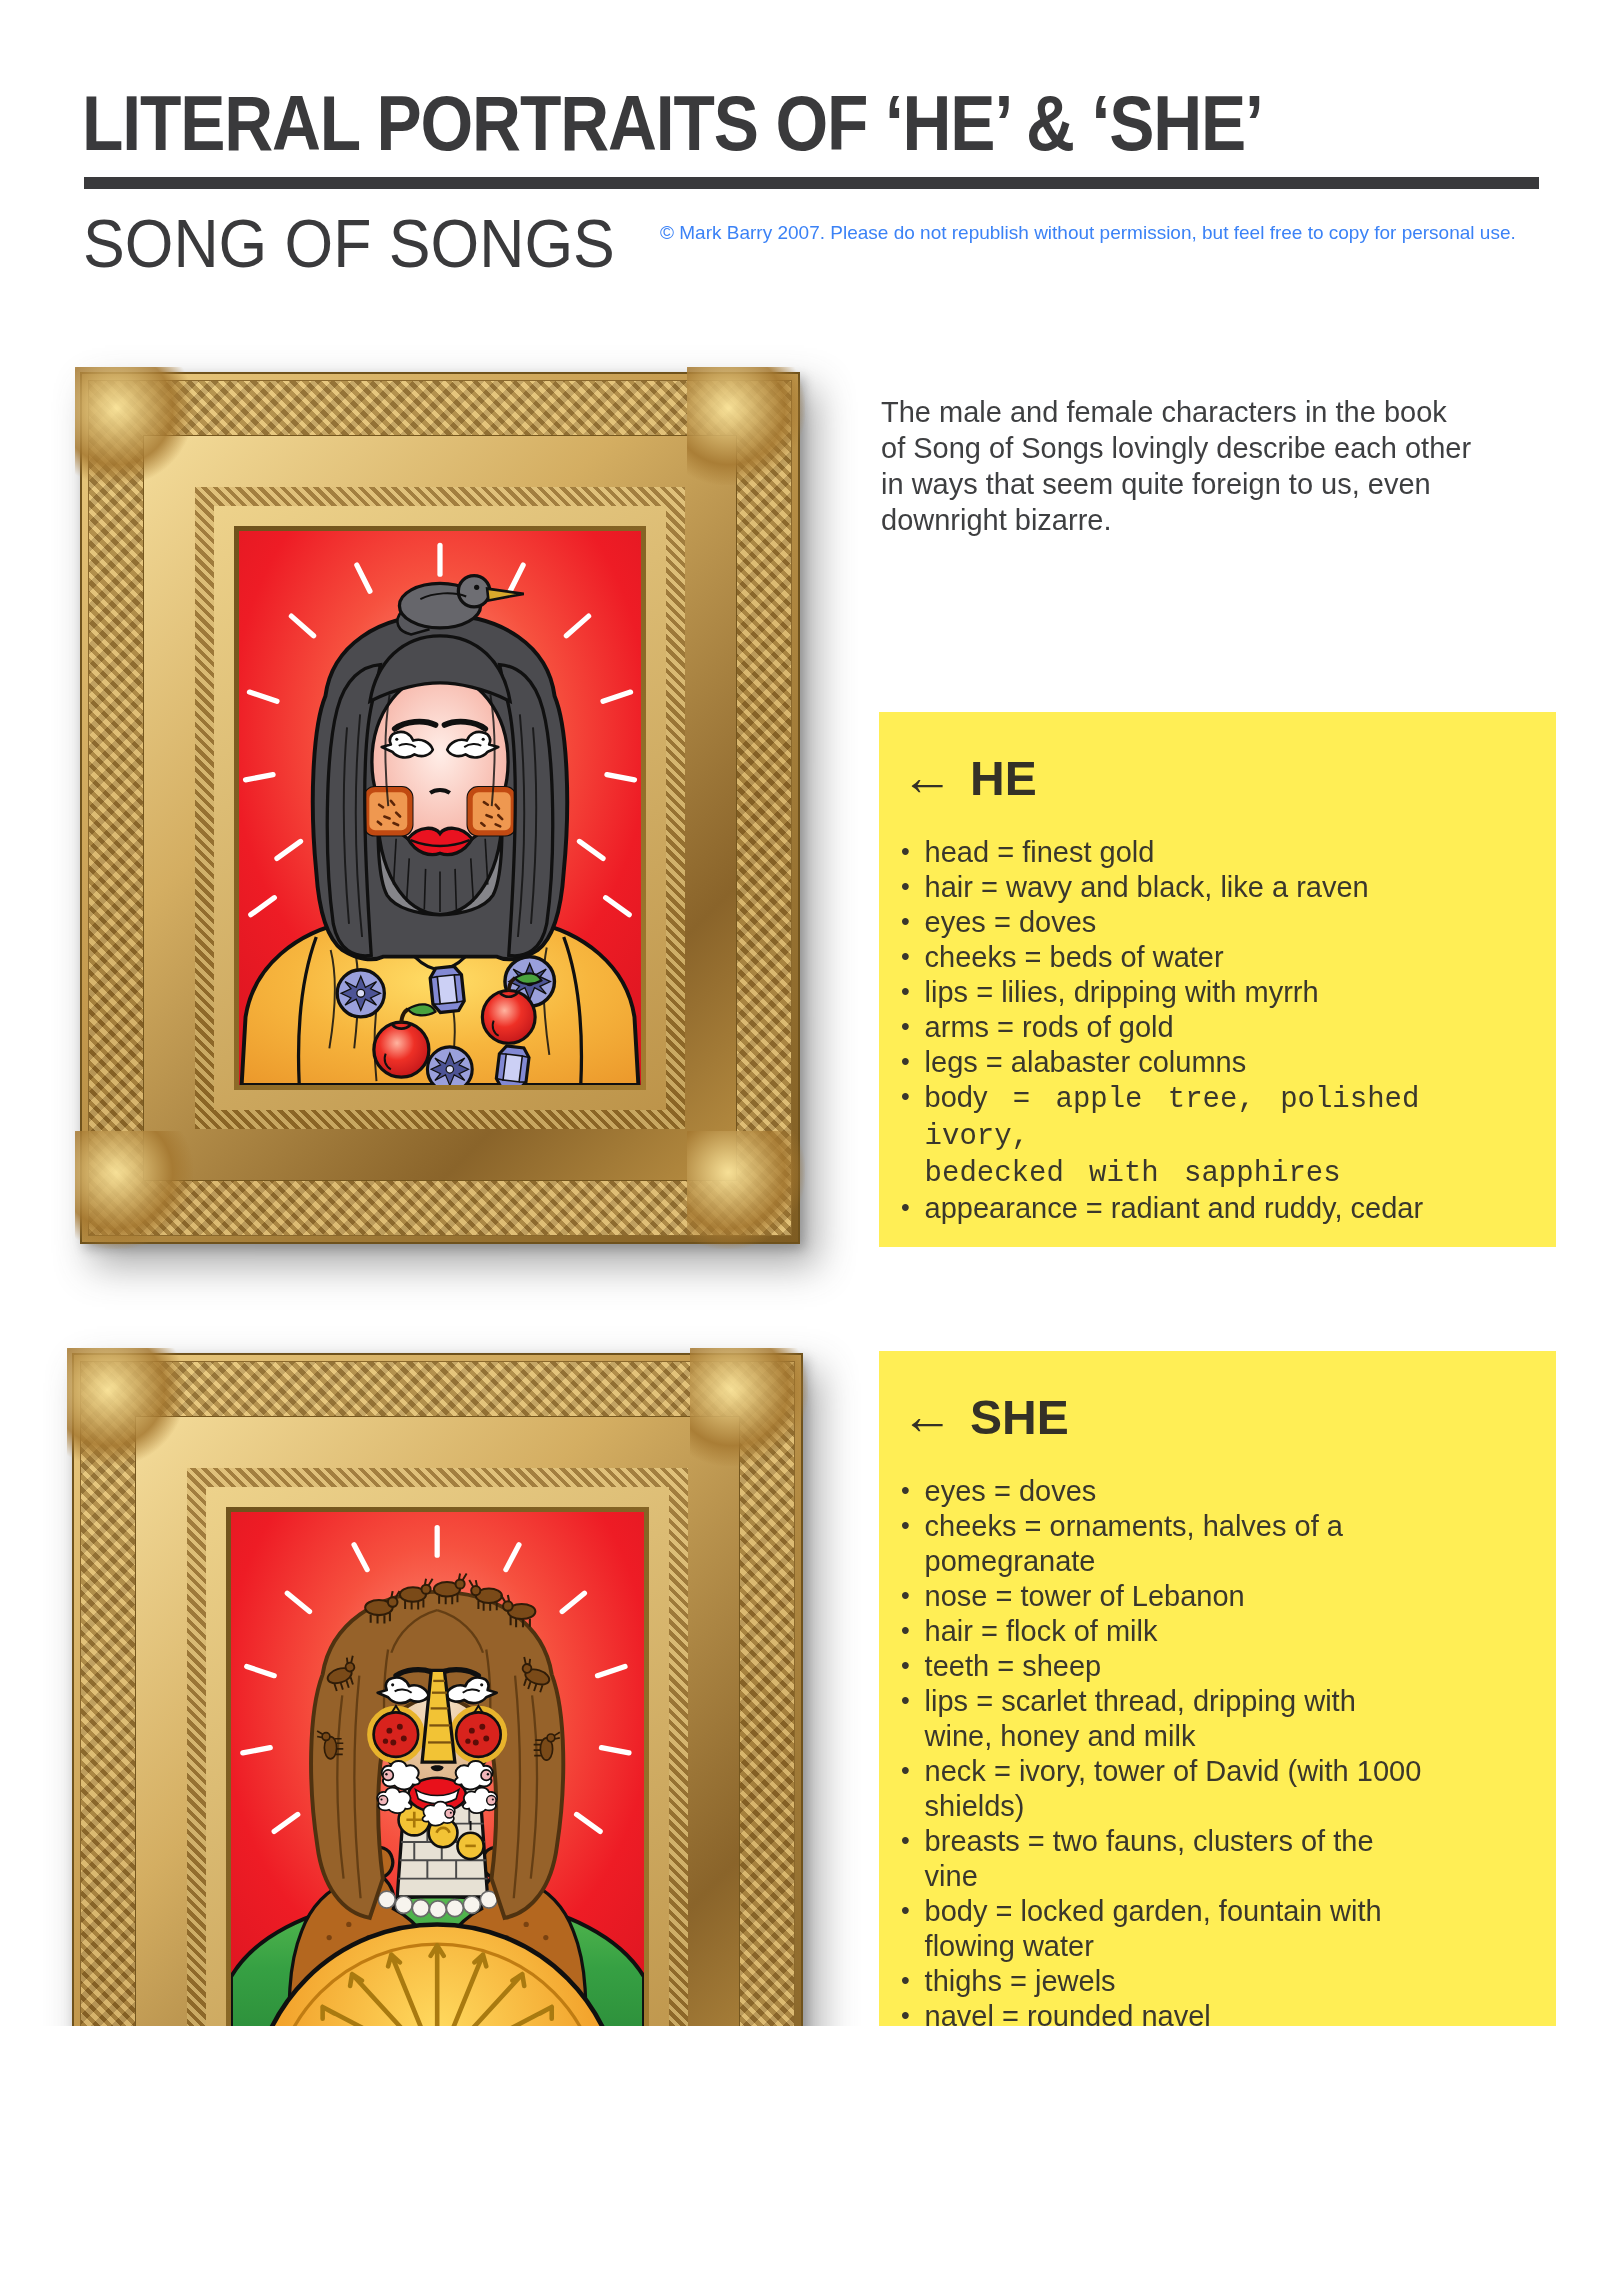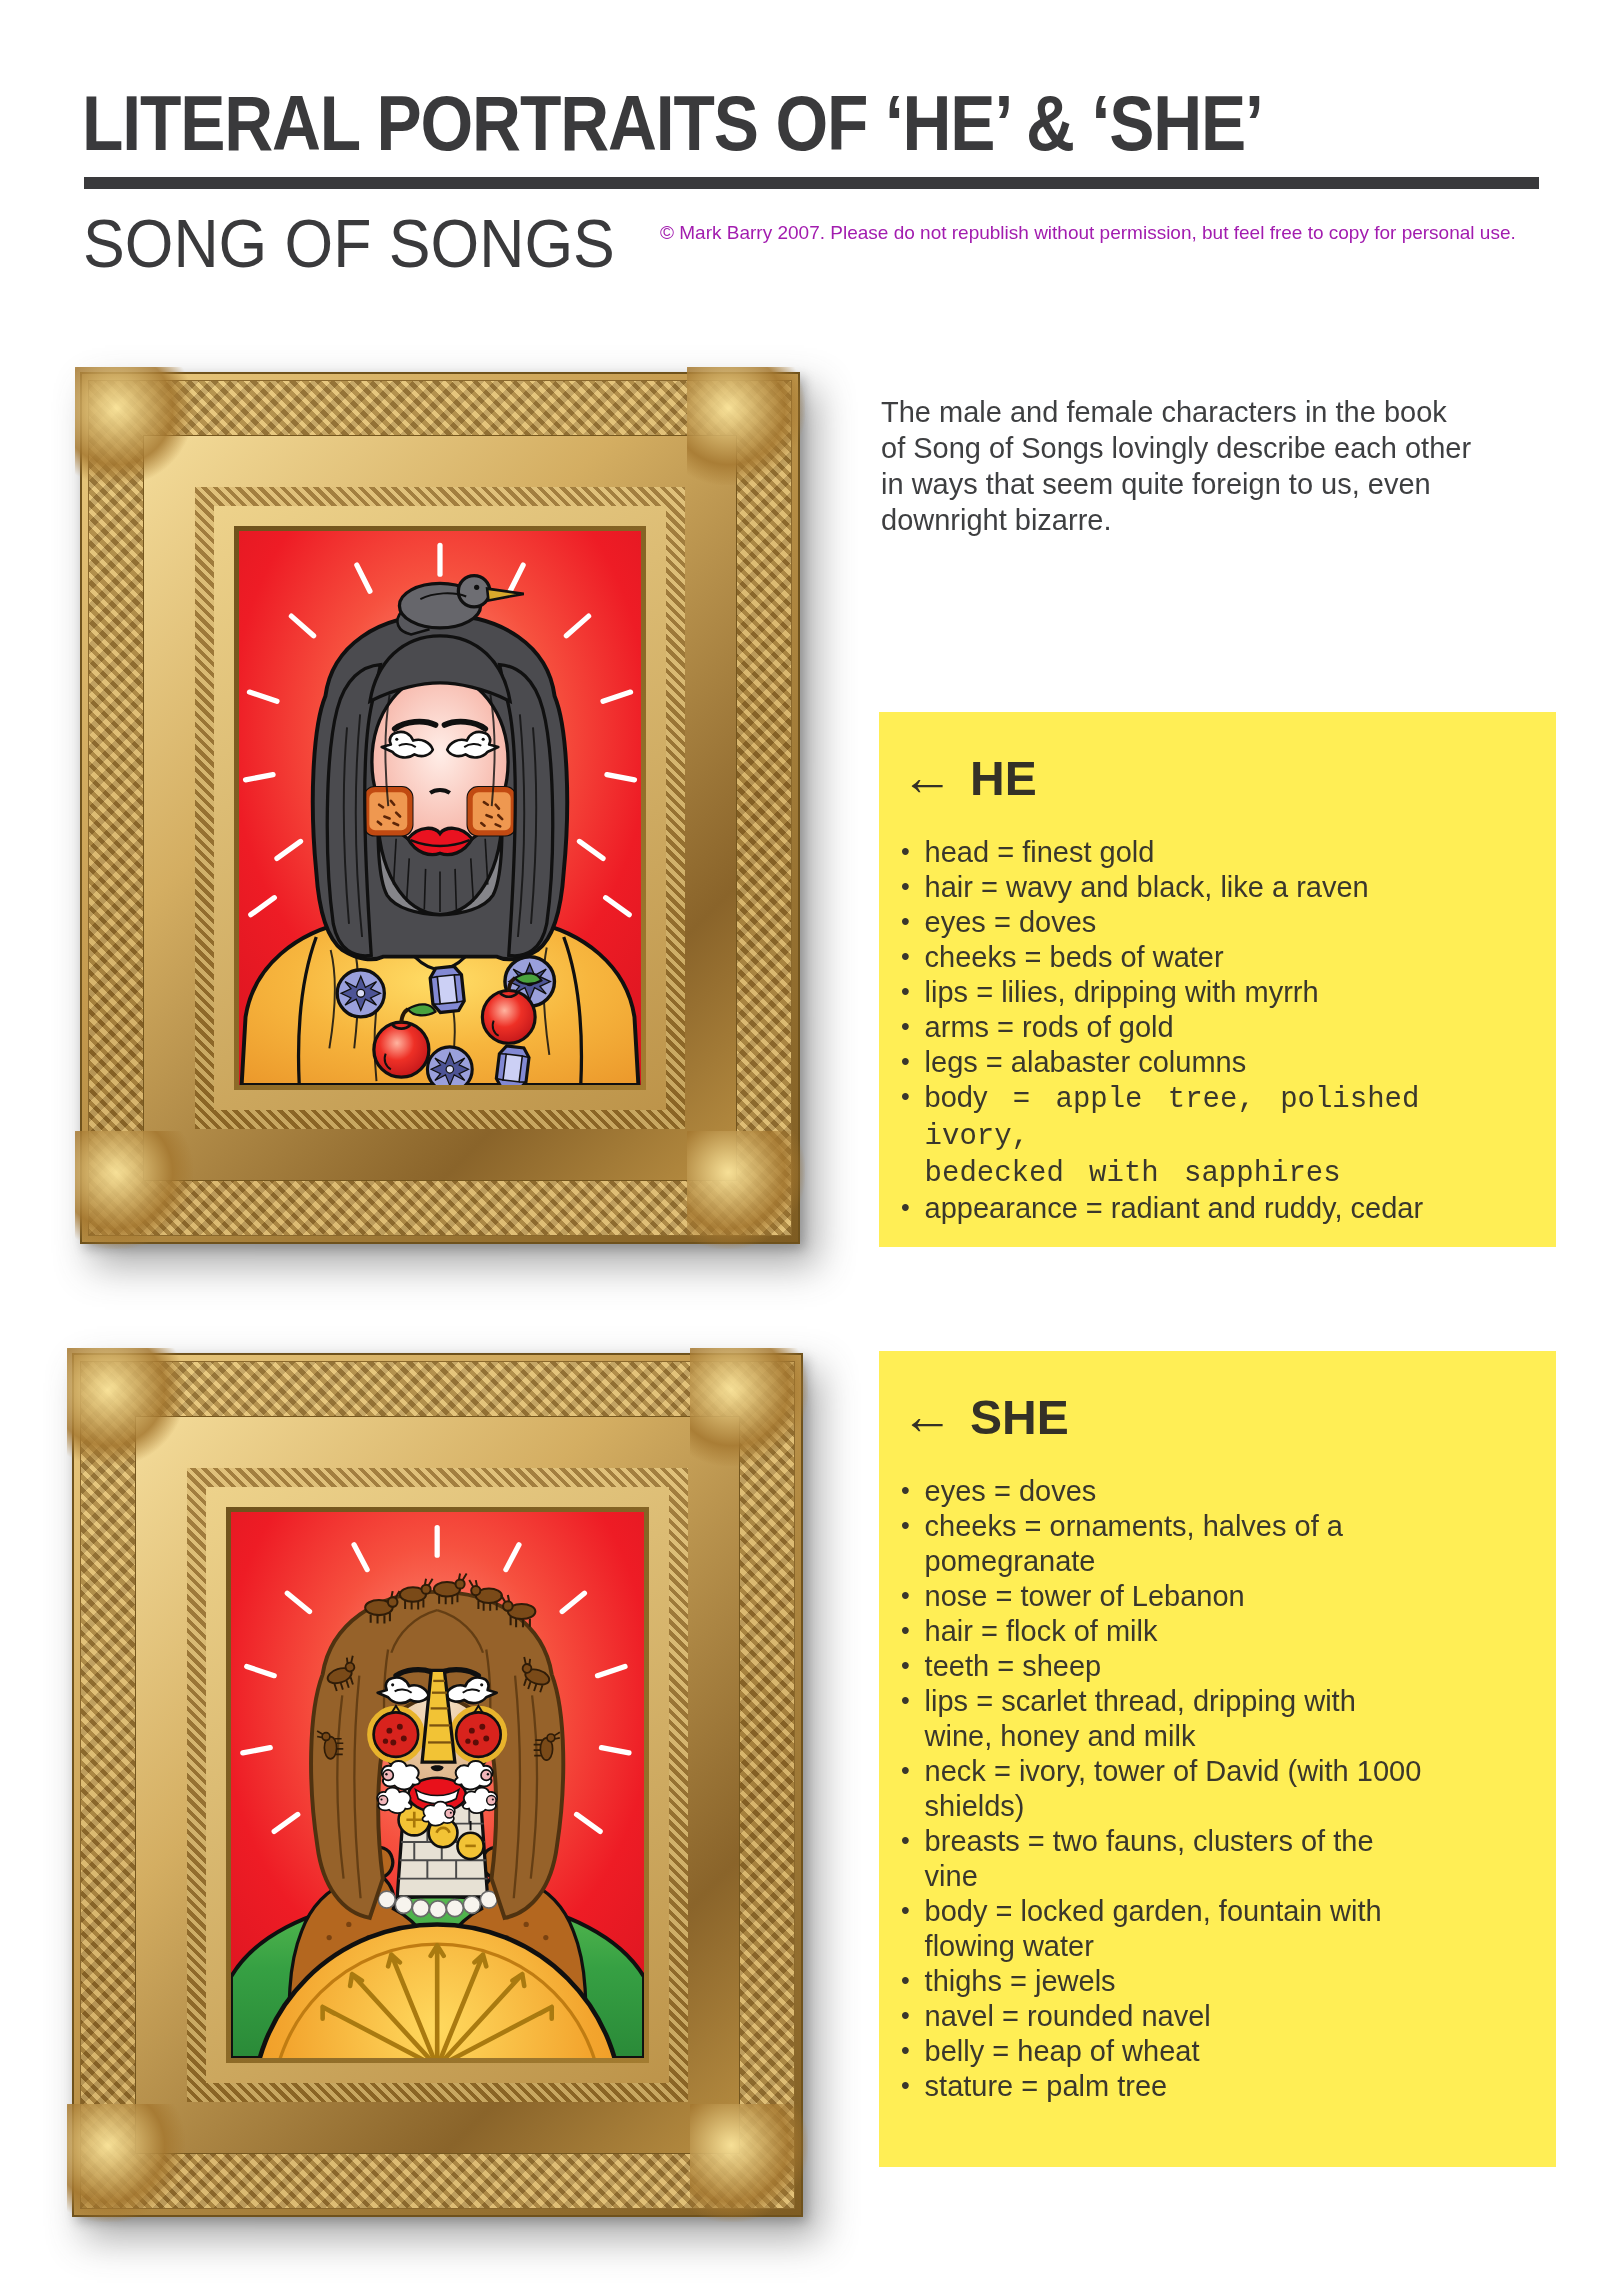--- a/index.html
+++ b/index.html
@@ -1,26 +1,26 @@
 <!DOCTYPE html>
 <html style="font-size:10.5px"><head>
 <meta charset="utf-8">
 <style>
   html,body{margin:0;padding:0;background:#ffffff;}
-  #page{position:relative;width:1623px;height:2295px;background:#ffffff;overflow:hidden;
+  #page{position:relative;width:1623px;height:2026px;background:#ffffff;overflow:hidden;
         font-family:"Liberation Sans","DejaVu Sans",sans-serif;color:#3a3a3c;}
 
   
   #title{position:absolute;left:82px;top:81px;font-size:77px;font-weight:700;
          letter-spacing:-1.3px;line-height:1.1;color:#3a3a3c;white-space:nowrap;
          transform:scaleX(.88);transform-origin:0 0;}
   #rule{position:absolute;left:84px;top:177px;width:1455px;height:11.8px;background:#3a3a3c;}
   #subtitle{position:absolute;left:83px;top:206px;font-size:68px;font-weight:400;
             line-height:1.1;color:#3a3a3c;white-space:nowrap;transform:scaleX(.92);transform-origin:0 0;}
-  #copyright{position:absolute;left:660px;top:222px;font-size:19px;color:#a21caf;white-space:nowrap;}
+  #copyright{position:absolute;left:660px;top:222px;font-size:19px;color:#3b82f6;white-space:nowrap;}
 
   
   #intro{position:absolute;left:881px;top:378px;width:720px;font-size:29px;line-height:36px;color:#3e3f41;margin-top:16px;}
   #intro p{margin:0;white-space:pre-line;}
   #intro p + p{margin-top:33px;}
 
   
   .panel{position:absolute;left:879px;width:677px;background:#FFEE55;}
   #panel-he{top:712px;height:535px;}
   #panel-she{top:1351px;height:816px;}

